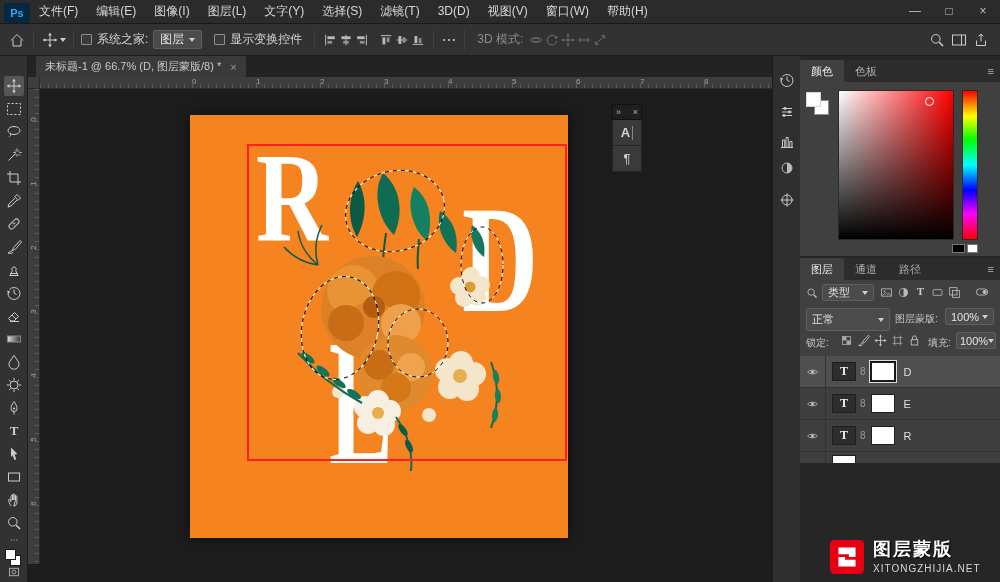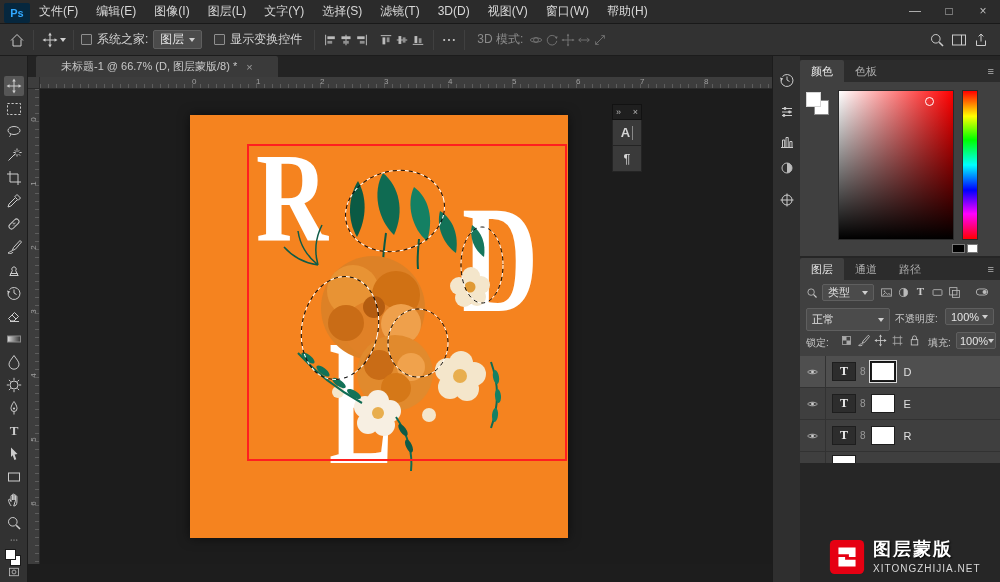--- a/index.html
+++ b/index.html
@@ -26,21 +26,21 @@
 .dd{display:flex;align-items:center;gap:5px;padding:0 6px;background:#4b4b4b;border:1px solid #5f5f5f;border-radius:2px;height:19px;font-size:12px;color:#e3e3e3;white-space:nowrap}
 .caret{width:0;height:0;border-left:3px solid transparent;border-right:3px solid transparent;border-top:4px solid #cfcfcf}
 
 .toolbar{left:0;top:56px;width:28px;height:526px;background:#323232;border-right:1px solid #1c1c1c}
 .tool{position:absolute;left:4px;width:20px;height:20px;padding:2px;border-radius:2px}
 .tool.sel{background:#565656}
 .tool-type-glyph{font-size:13px;font-weight:bold;color:#ccc;text-align:center;line-height:16px;font-family:"Liberation Serif",serif}
 .swatch{position:absolute;width:11px;height:11px;border:1px solid #1a1a1a;background:#fff}
 
 .tabbar{left:28px;top:56px;width:744px;height:21px;background:#232323;display:flex;align-items:flex-end}
-.doctab{height:21px;margin-left:8px;background:#3a3a3a;color:#c9c9c9;font-size:11px;display:flex;align-items:center;gap:9px;padding:0 25px;border-radius:2px 2px 0 0;white-space:nowrap}
+.doctab{height:21px;margin-left:8px;background:#3a3a3a;color:#c9c9c9;font-size:11px;display:flex;align-items:center;gap:9px;padding:0 9px;border-radius:2px 2px 0 0;white-space:nowrap}
 .doctab .x{color:#9a9a9a;font-size:11px}
 
 .ruler-corner{left:28px;top:77px;width:12px;height:12px;background:#3d3d3d;border-right:1px solid #2a2a2a;border-bottom:1px solid #2a2a2a}
 .hruler{left:40px;top:77px;width:732px;height:12px;background:#3d3d3d;border-bottom:1px solid #2a2a2a;
  background-image:repeating-linear-gradient(to right,#5d5d5d 0 1px,transparent 1px 8px);background-size:100% 4px;background-position:0 100%;background-repeat:no-repeat}
 .vruler{left:28px;top:89px;width:12px;height:475px;background:#3d3d3d;border-right:1px solid #2a2a2a;
  background-image:repeating-linear-gradient(to bottom,#5d5d5d 0 1px,transparent 1px 8px);background-size:4px 100%;background-position:100% 0;background-repeat:no-repeat}
 .hrnum{position:absolute;top:0;font-size:8px;color:#a0a0a0}
 .vrnum{position:absolute;left:-1px;font-size:8px;color:#a0a0a0;transform:rotate(-90deg);width:12px;text-align:center}
 
@@ -599,21 +599,21 @@
           <svg viewBox="0 0 16 16">
             <rect x="1.5" y="4.5" width="13" height="7" rx="3.5" fill="none" stroke="#bbb"></rect>
             <circle cx="11" cy="8" r="2.4" fill="#bbb"></circle>
           </svg>
         </span>
 
       <div class="ddl" style="left:6px;top:28px;width:84px;height:23px">
         <span>正常</span>
         <span class="caret"></span>
       </div>
-      <span class="plabel" style="left:95px;top:32px">不透明度:</span>
+      <span class="plabel" style="left:95px;top:32px">图层蒙版:</span>
       <div class="ddl" style="left:145px;top:28px;width:49px;height:17px">
         <span>100%</span>
         <span class="caret"></span>
       </div>
 
       <span class="plabel" style="left:6px;top:56px">锁定:</span>
       <span class="svgicon picon" style="left:40px;top:54px;width:13px;height:13px">
           <svg viewBox="0 0 16 16">
             <path fill="#aaa" d="M3 3h5v5H3zM8 8h5v5H8z"></path>
             <rect x="3" y="3" width="10" height="10" fill="none" stroke="#aaa"></rect>

